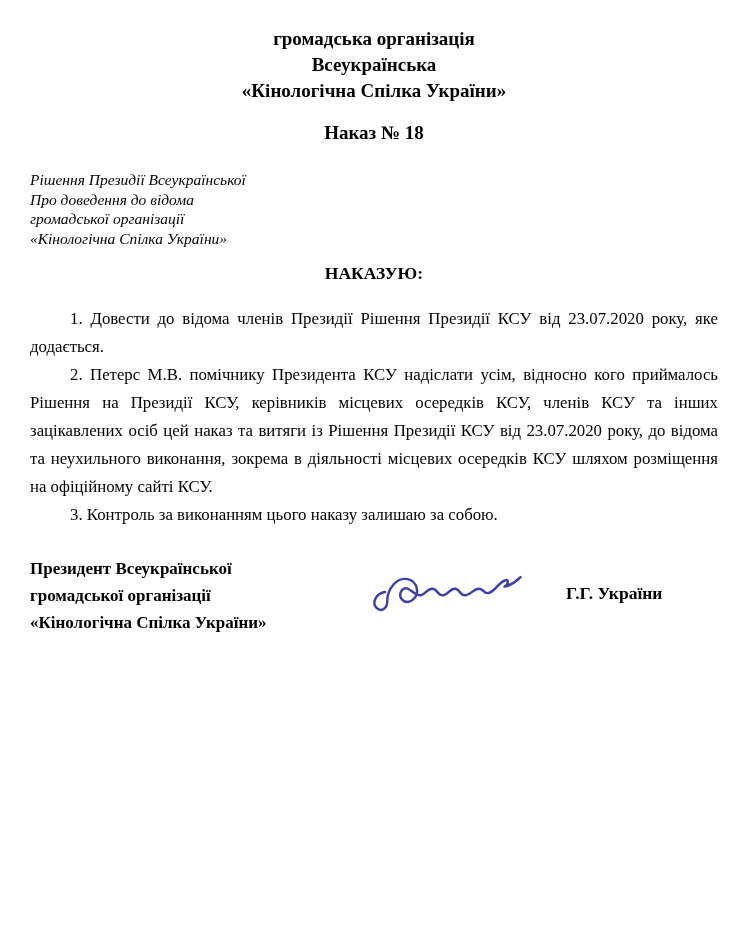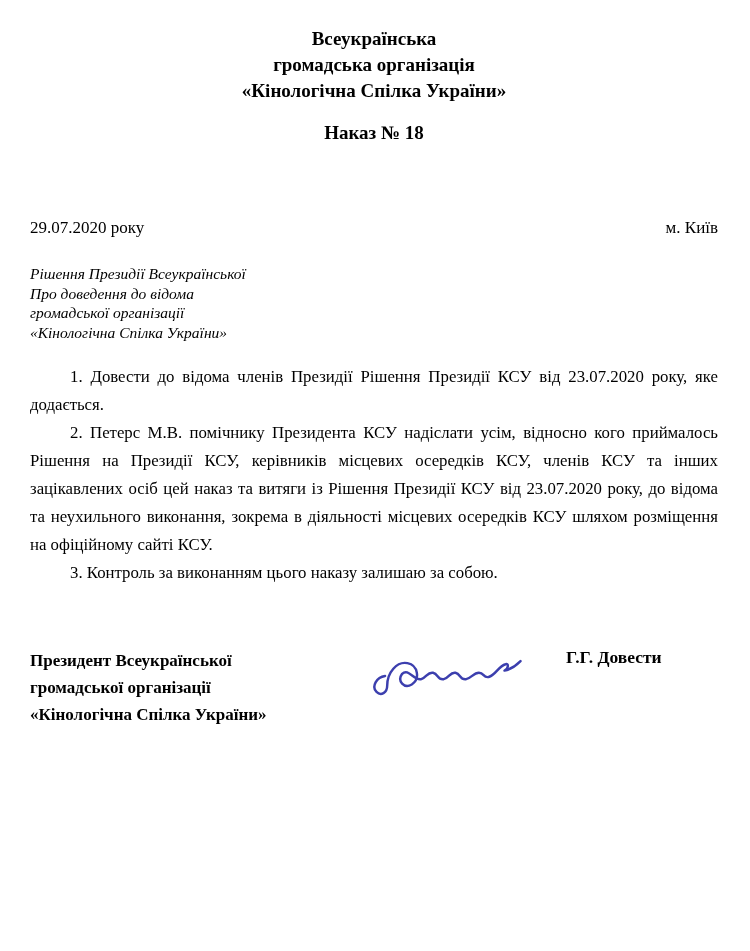--- a/index.html
+++ b/index.html
@@ -57,23 +57,23 @@
   .items {
     margin-top: 21px;
   }
   .items p {
     font-size: 16.8px;
     line-height: 28px;
     text-align: justify;
     text-indent: 40px;
   }
   .sign-block {
-    margin-top: 60px;
+    margin-top: 26px;
     display: flex;
-    align-items: flex-start;
+    align-items: center;
   }
   .sign-title {
     font-weight: bold;
     font-size: 17px;
     line-height: 27px;
     width: 310px;
   }
   .sign-title span { display: block; }
   .sign-image {
     width: 160px;
@@ -88,40 +88,37 @@
     margin-bottom: 4px;
     white-space: nowrap;
   }
 </style>
 </head>
 <body>
 
 <div class="page">
 
   <div class="org-header">
+    <div>громадська організація</div>
     <div>Всеукраїнська</div>
-    <div>громадська організація</div>
     <div>«Кінологічна Спілка України»</div>
   </div>
 
   <div class="order-title">Наказ № 18</div>
 
-  <div class="date-row">
-    <span>29.07.2020 року</span>
-    <span>м. Київ</span>
-  </div>
 
   <div class="subject">
     <span>Рішення Президії Всеукраїнської</span>
     <span>Про доведення до відома</span>
     <span>громадської організації</span>
     <span>«Кінологічна Спілка України»</span>
   </div>
 
 
+  <div class="order-word">НАКАЗУЮ:</div>
 
   <div class="items">
     <p>1. Довести до відома членів Президії Рішення Президії КСУ від 23.07.2020 року, яке додається.</p>
     <p>2. Петерс М.В. помічнику Президента КСУ надіслати усім, відносно кого приймалось Рішення на Президії КСУ, керівників місцевих осередків КСУ, членів КСУ та інших зацікавлених осіб цей наказ та витяги із Рішення Президії КСУ від 23.07.2020 року, до відома та неухильного виконання, зокрема в діяльності місцевих осередків КСУ шляхом розміщення на офіційному сайті КСУ.</p>
     <p>3. Контроль за виконанням цього наказу залишаю за собою.</p>
   </div>
 
   <div class="sign-block">
     <div class="sign-title">
       <span>Президент Всеукраїнської</span>
@@ -131,16 +128,16 @@
     <div class="sign-image">
       <svg viewBox="0 0 150 55" width="160" height="59" xmlns="http://www.w3.org/2000/svg">
         <path d="M16,27 C8,28 3,37 8,42 C12,46 18,43 18,36
                  C18,24 27,13 37,15 C47,17 49,30 41,35 C34,39 27,32 32,25
                  C38,19 43,32 50,30 C55,28 56,23 61,24 C66,25 65,31 71,30
                  C76,29 77,23 82,24 C87,25 86,31 92,30 C97,29 99,24 104,24
                  C109,24 108,29 113,28 C120,26 122,18 129,16 C132,15 132,20 128,22
                  C133,21 139,17 143,13" fill="none" stroke="#3c3fae" stroke-width="2.3" stroke-linecap="round" stroke-linejoin="round"></path>
       </svg>
     </div>
-    <div class="sign-name">Г.Г. Довести</div>
+    <div class="sign-name">Г.Г. України</div>
   </div>
 
 </div>
 
 </body></html>

